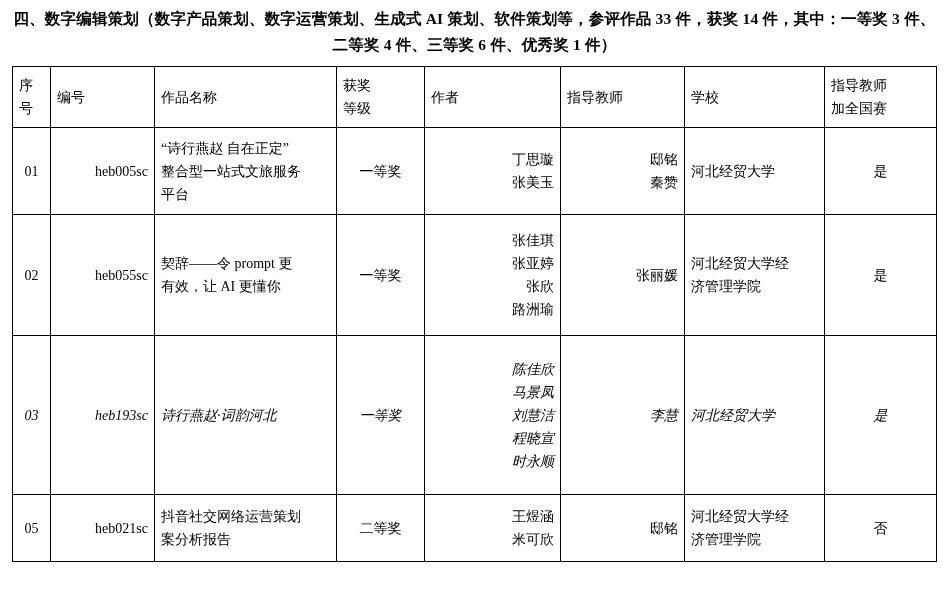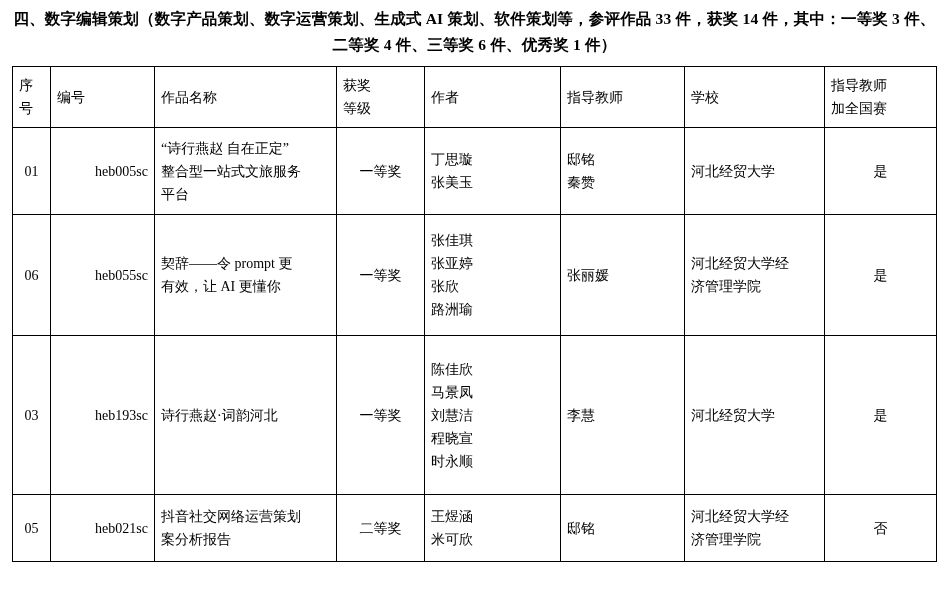--- a/index.html
+++ b/index.html
@@ -73,30 +73,30 @@
   td.code {
     text-align: right;
     padding-left: 10px;
     font-family: "Liberation Serif", "DejaVu Serif", serif;
   }
   td.work {
     text-align: left;
     padding-left: 10px;
   }
   td.author, td.teacher {
-    text-align: left;
+    text-align: right;
     padding-left: 10px;
   }
   td.school {
     text-align: left;
     padding-left: 10px;
   }
   tr.r1 td { height: 78px; }
   tr.r2 td { height: 112px; margin-left: 39px; }
-  tr.r3 td { height: 150px; }
+  tr.r3 td { height: 150px; font-style: italic; }
   tr.r4 td { height: 58px; }
   tr.r5 td { height: 58px; }
 </style>
 </head>
 <body>
 
 <div class="page">
 
   <div class="doc-title">四、数字编辑策划（数字产品策划、数字运营策划、生成式 AI 策划、软件策划等，参评作品 33 件，获奖 14 件，其中：一等奖 3 件、二等奖 4 件、三等奖 6 件、优秀奖 1 件）</div>
 
@@ -135,21 +135,21 @@
 平台</td>
         <td class="level">一等奖</td>
         <td class="author multiline">丁思璇
 张美玉</td>
         <td class="teacher multiline">邸铭
 秦赞</td>
         <td class="school multiline">河北经贸大学</td>
         <td class="rec">是</td>
       </tr>
       <tr class="r2">
-        <td class="seq">06</td>
+        <td class="seq">02</td>
         <td class="code">heb055sc</td>
         <td class="work multiline">契辞——令 prompt 更
 有效，让 AI 更懂你</td>
         <td class="level">一等奖</td>
         <td class="author multiline">张佳琪
 张亚婷
 张欣
 路洲瑜</td>
         <td class="teacher multiline">张丽媛</td>
         <td class="school multiline">河北经贸大学经

